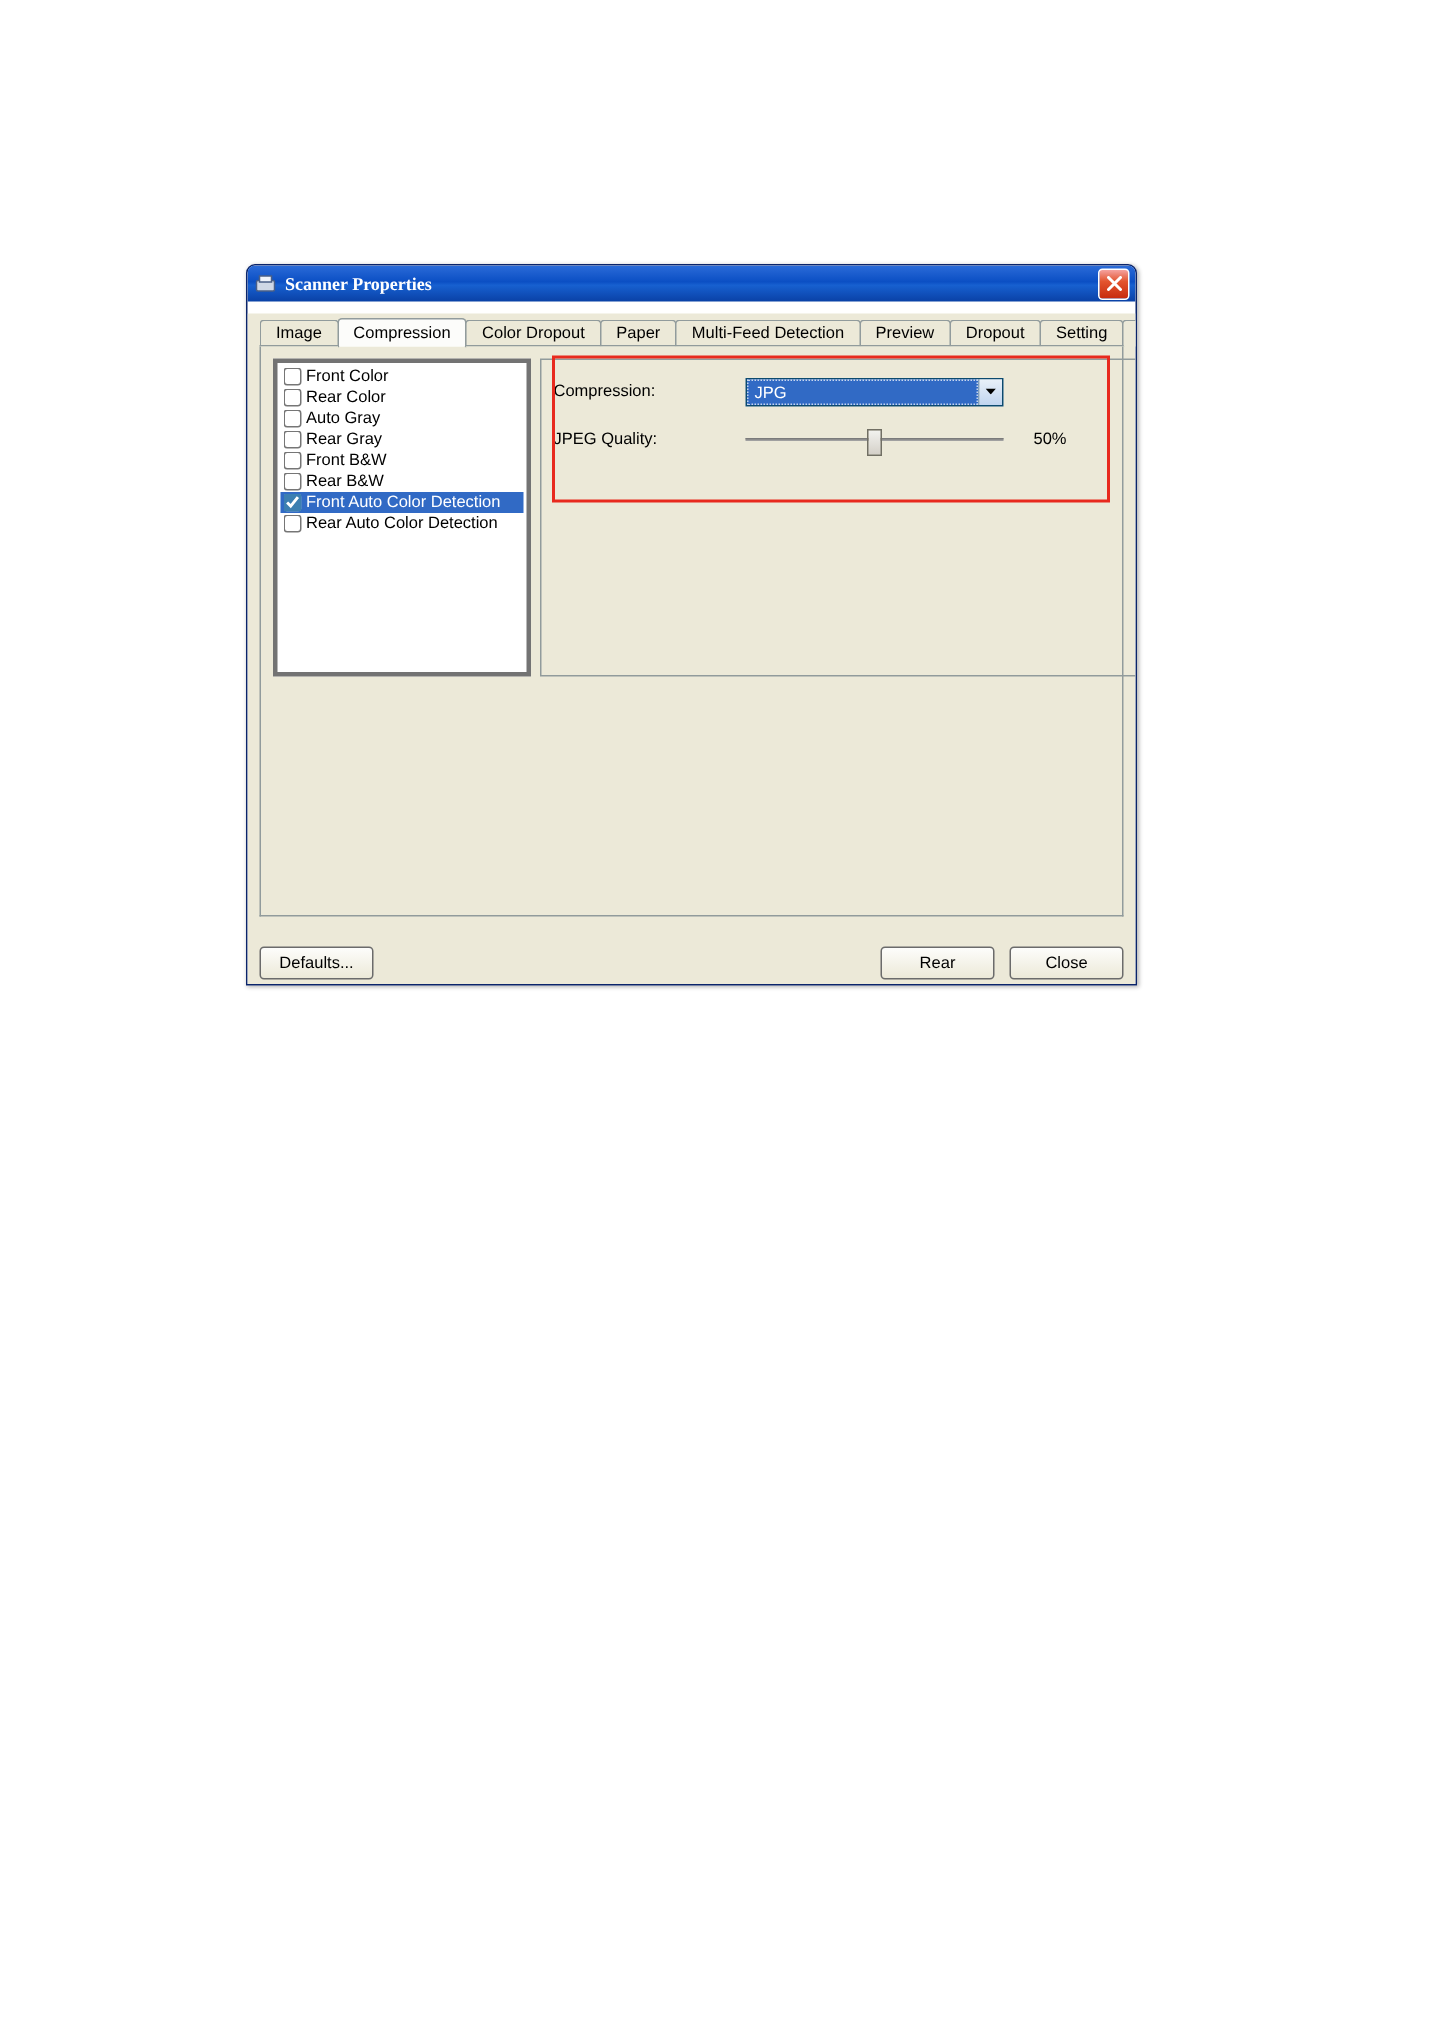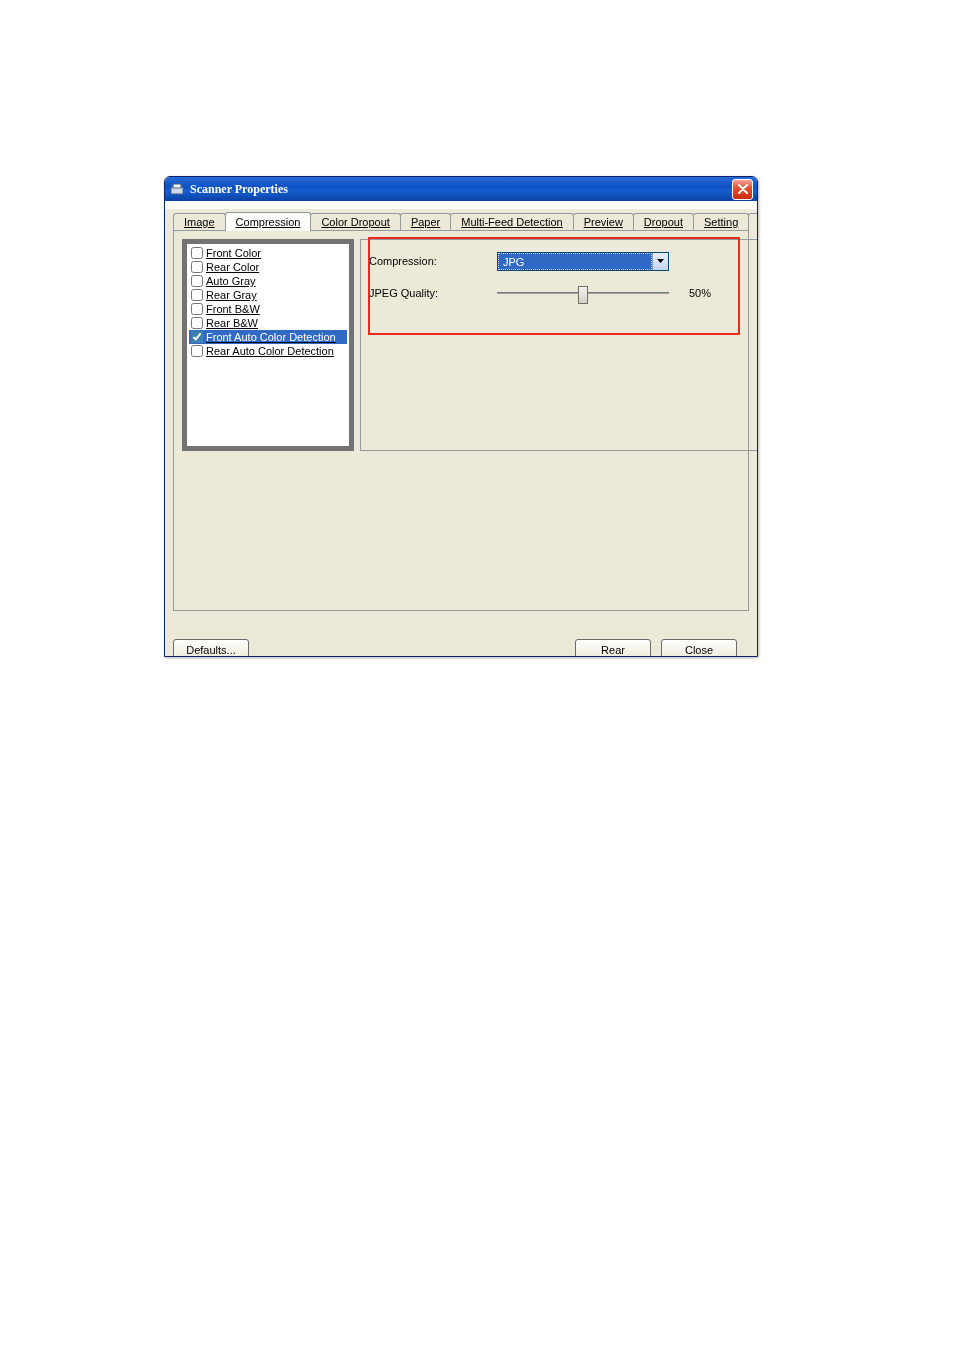--- a/index.html
+++ b/index.html
@@ -51,21 +51,20 @@
     border: 1px solid #fff;
     border-radius: 3px;
     display:flex;align-items:center;justify-content:center;
     cursor:pointer;
   }
   .close-btn svg { width:10px;height:10px; }
   .dialog-body {
     background: #ece9d8;
     height: calc(100% - 24px);
     position: relative;
-    text-decoration: underline;
   }
   .tabstrip {
     position: relative;
     height: 22px;
     margin: 8px 8px 0 8px;
     display:flex;
     align-items:flex-end;
   }
   .tab {
     background:#ece9d8;
@@ -100,21 +99,21 @@
     background:#ece9d8;
     position:relative;
     height:380px;
     padding:8px;
   }
 
   
   .listbox {
     width:172px;
     height:212px;
-    border:5px solid #737373;
+    border:3px solid #737373;
     background:#fff;
     padding:2px 2px;
     overflow:hidden;
   }
   .listbox .row {
     display:flex;
     align-items:center;
     height:14px;
     font-size:11px;
     padding:0 2px;
@@ -200,24 +199,24 @@
     border:1px solid #716f64;
   }
   .pct {
     margin-left:20px;
     font-size:11px;
   }
 
   
   .bottom-buttons {
     position:absolute;
-    bottom:3px; left:8px; right:20px;
+    bottom:3px; left:8px; right:8px;
     height:30px;
     display:flex;
-    align-items:flex-end;
+    align-items:flex-start;
   }
   .btn {
     width:76px; height:22px;
     border:1px solid #6b6b6b;
     background:linear-gradient(to bottom,#fdfdfb,#ece9d8);
     font-size:11px;
     cursor:pointer;
     border-radius:3px;
   }
   .bottom-buttons .gap { flex:1 1 auto; }

